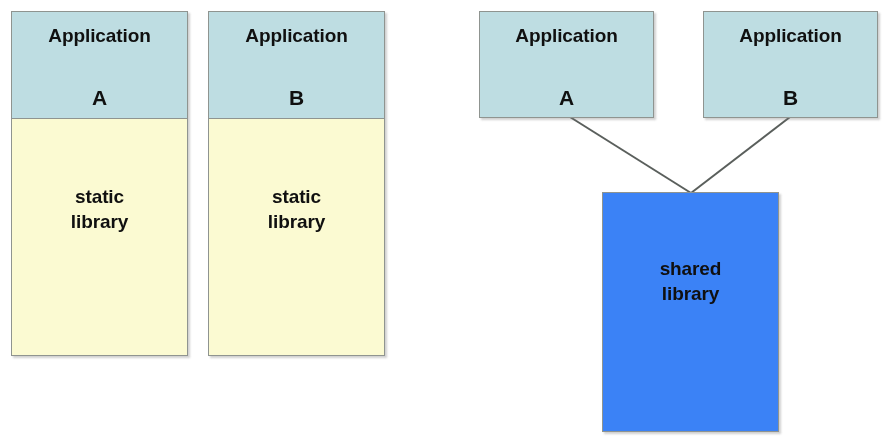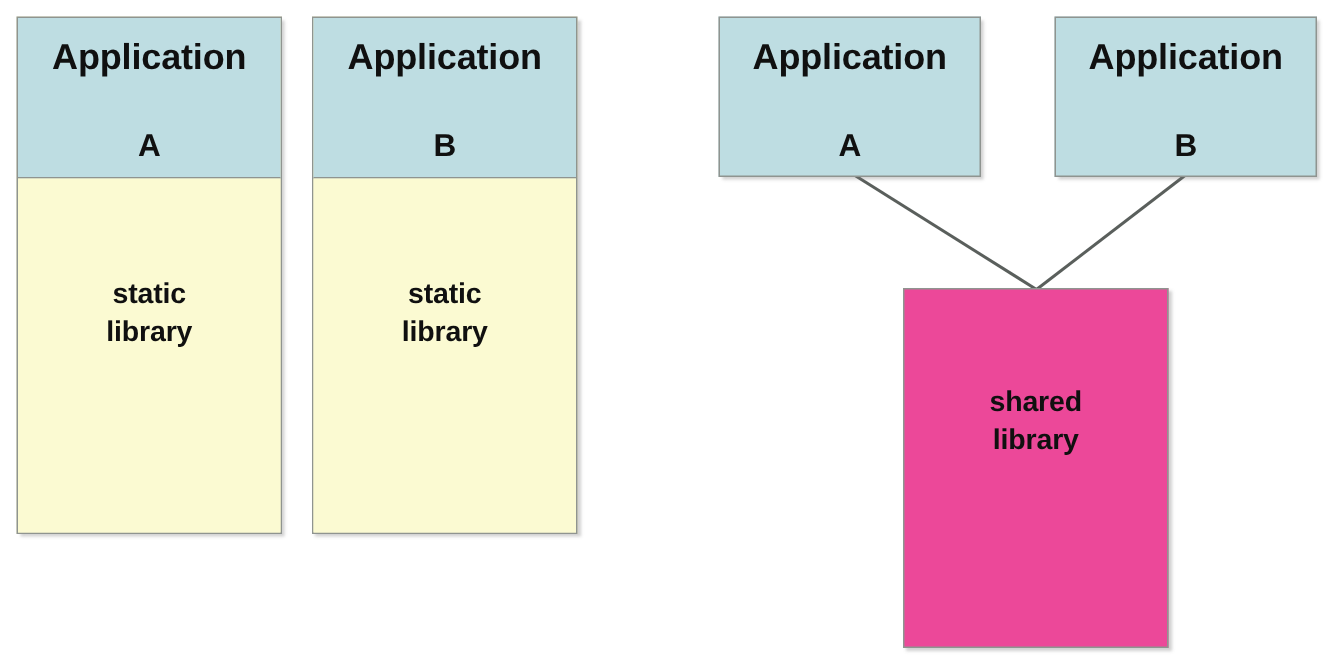--- a/index.html
+++ b/index.html
@@ -24,21 +24,21 @@
   .box {
     position: absolute;
     box-sizing: border-box;
     border: 1.5px solid #8f9490;
     box-shadow: 2px 2px 2px rgba(120,120,120,0.35);
   }
   .box-blue {
     background: #bedde2;
   }
   .box-yellow {
-    background: #ec4899;
+    background: #3b82f6;
   }
 
   
   .stack {
     position: absolute;
     box-sizing: border-box;
     border: 1.5px solid #8f9490;
     box-shadow: 2px 2px 2px rgba(120,120,120,0.35);
     display: flex;
     flex-direction: column;
@@ -64,21 +64,21 @@
     right: 0;
     text-align: center;
     color: #101010;
     font-weight: bold;
     font-family: "Liberation Sans", sans-serif;
     line-height: 1.16;
     white-space: pre-line;
     letter-spacing: -0.1px;
   }
   .lbl-title {
-    font-size: 24px;
+    font-size: 19px;
   }
   .lbl-letter {
     font-size: 21px;
   }
   .lbl-lib {
     font-size: 19px;
     line-height: 1.30;
   }
 
   

